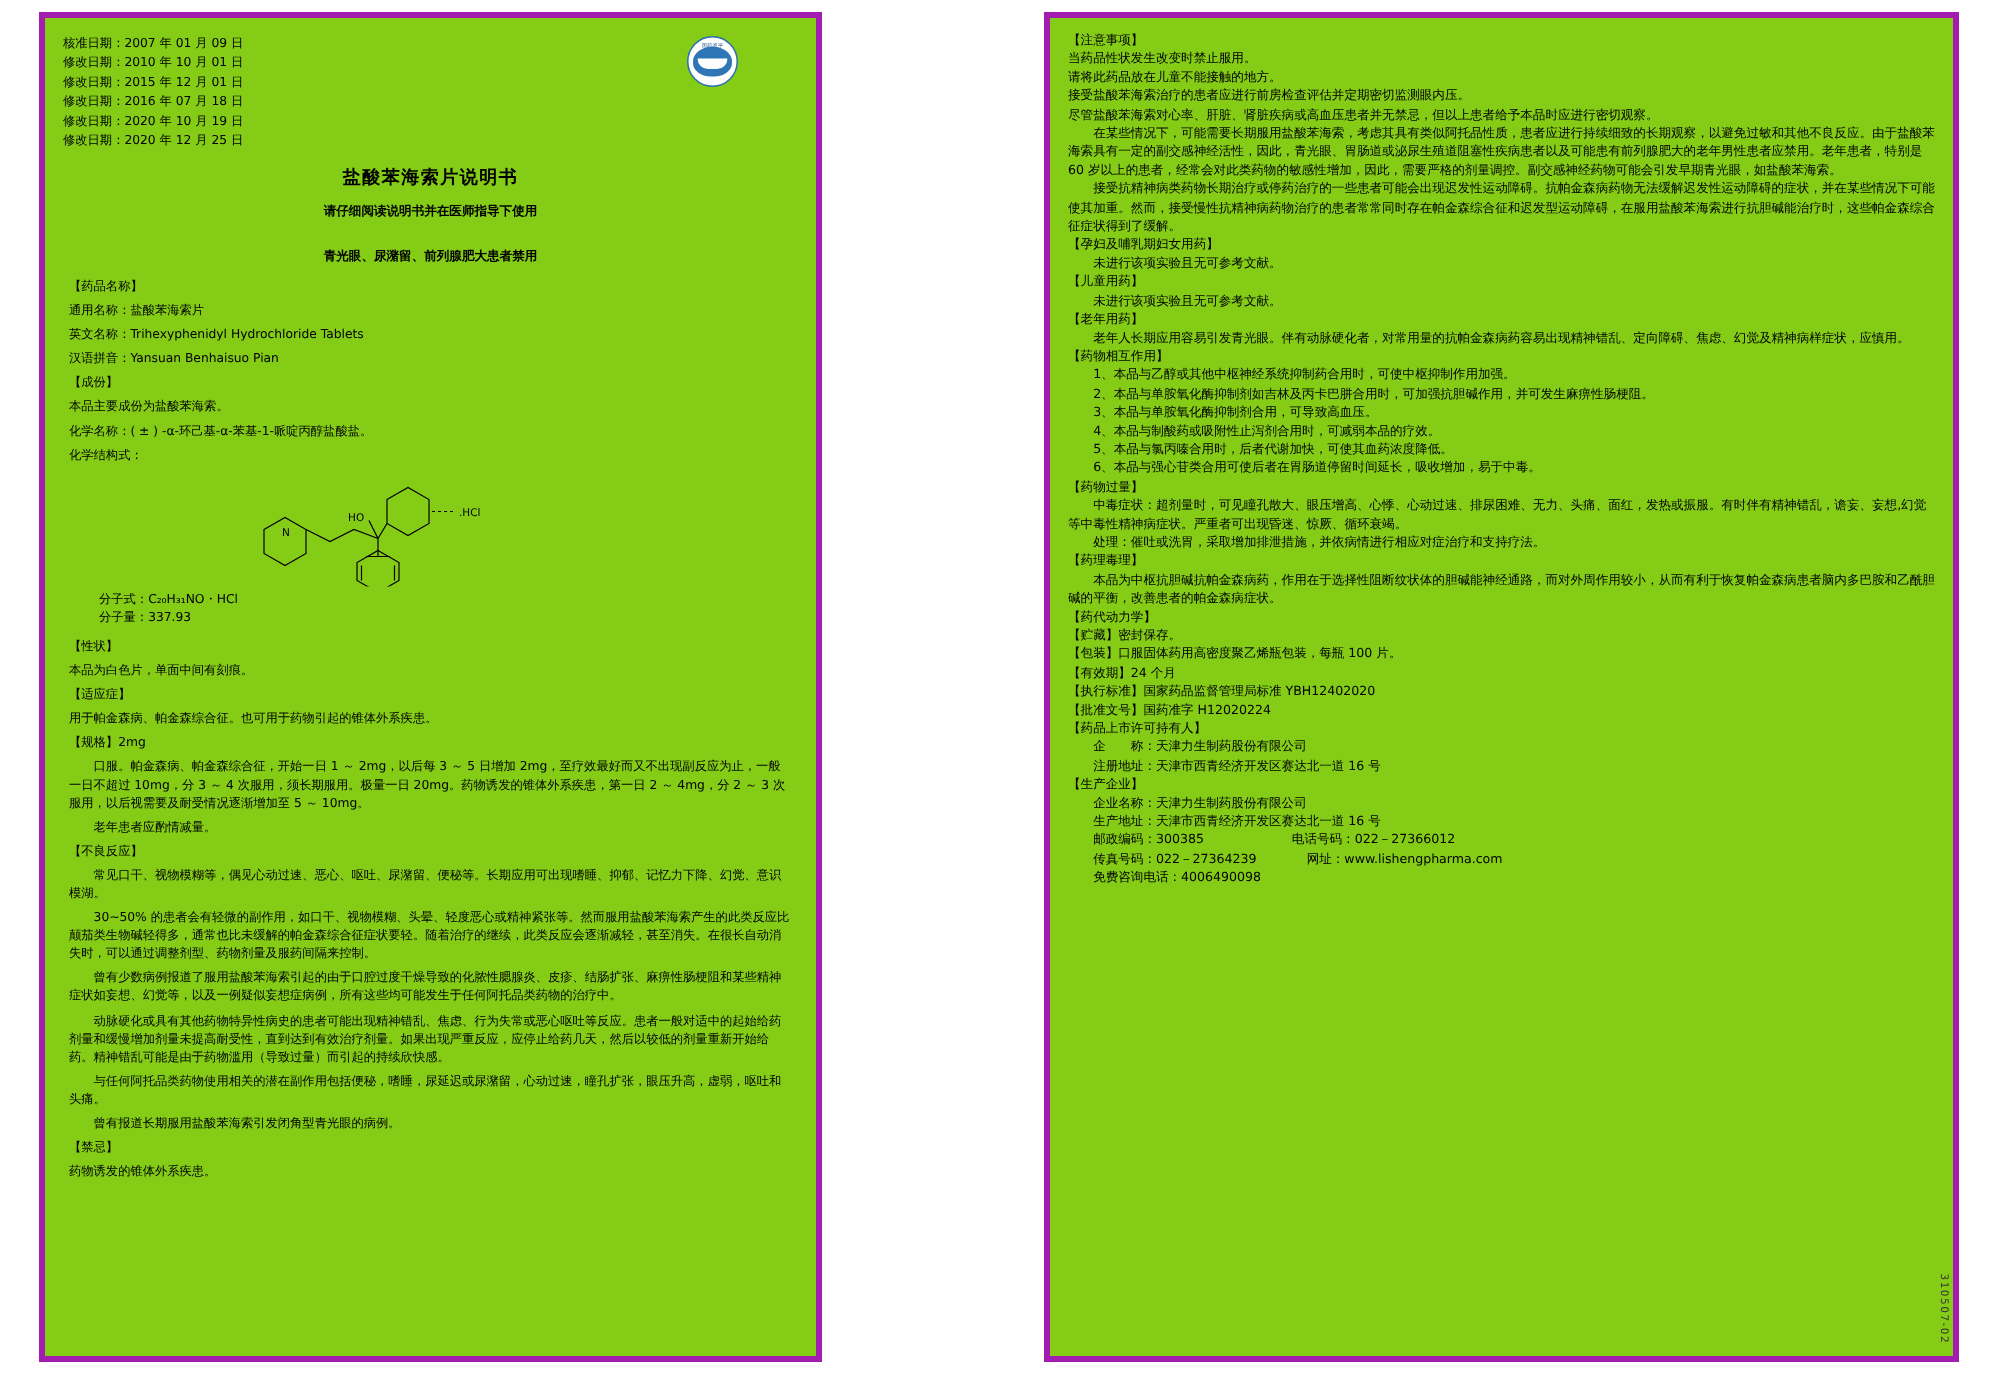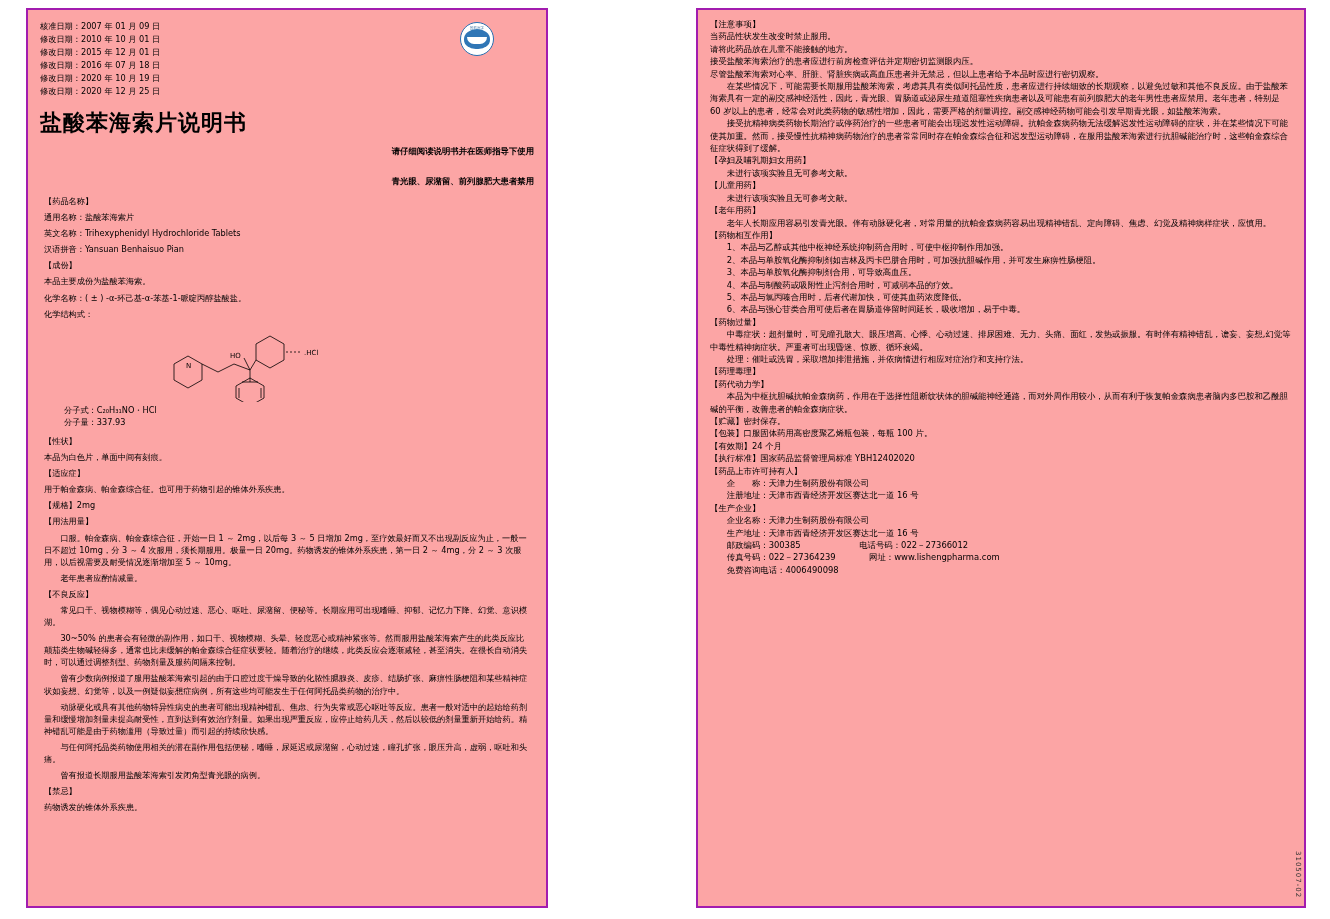--- a/index.html
+++ b/index.html
@@ -14,22 +14,22 @@
     overflow: hidden;
   }
   .page {
     position: relative;
     width: 1330px;
     height: 919px;
     background: #ffffff;
   }
   .sheet {
     position: absolute;
-    background: #fca5a5;
-    border: 2px solid #a21caf;
+    background: #84cc16;
+    border: 4px solid #a21caf;
     box-sizing: border-box;
     text-decoration: underline;
   }
   .sheet-left {
     left: 26px;
     top: 8px;
     width: 522px;
     height: 900px;
   }
   .sheet-right {
@@ -93,28 +93,29 @@
     width: 30px; height: 8px;
     font-size: 3.4px;
     color: #1d5a94;
     text-align: center;
     letter-spacing: .2px;
     line-height: 8px;
   }
 
   .doc-title {
     margin-top: 10px;
-    font-size: 22px;
+    text-align: center;
+    font-size: 12px;
     font-weight: bold;
     letter-spacing: 1px;
     color: #000;
   }
   .sub-note {
     margin-top: 7px;
-    text-align: right;
+    text-align: center;
     font-size: 8.4px;
     font-weight: bold;
     line-height: 13px;
   }
   .body-block { margin-top: 7px; }
   .body-block .t { margin: 4px; }
 
   
   .struct {
     position: relative;
@@ -207,21 +208,20 @@
         <div class="t formula">分子式：C₂₀H₃₁NO・HCl</div>
         <div class="t formula">分子量：337.93</div>
       </div>
 
       <div class="body-block">
         <div class="t">【性状】</div>
         <div class="t">本品为白色片，单面中间有刻痕。</div>
         <div class="t">【适应症】</div>
         <div class="t">用于帕金森病、帕金森综合征。也可用于药物引起的锥体外系疾患。</div>
         <div class="t">【规格】2mg</div>
-        <div class="t">【用法用量】</div>
         <div class="t">　　口服。帕金森病、帕金森综合征，开始一日 1 ～ 2mg，以后每 3 ～ 5 日增加 2mg，至疗效最好而又不出现副反应为止，一般一日不超过 10mg，分 3 ～ 4 次服用，须长期服用。极量一日 20mg。药物诱发的锥体外系疾患，第一日 2 ～ 4mg，分 2 ～ 3 次服用，以后视需要及耐受情况逐渐增加至 5 ～ 10mg。</div>
         <div class="t">　　老年患者应酌情减量。</div>
         <div class="t">【不良反应】</div>
         <div class="t">　　常见口干、视物模糊等，偶见心动过速、恶心、呕吐、尿潴留、便秘等。长期应用可出现嗜睡、抑郁、记忆力下降、幻觉、意识模湖。</div>
         <div class="t">　　30~50% 的患者会有轻微的副作用，如口干、视物模糊、头晕、轻度恶心或精神紧张等。然而服用盐酸苯海索产生的此类反应比颠茄类生物碱轻得多，通常也比未缓解的帕金森综合征症状要轻。随着治疗的继续，此类反应会逐渐减轻，甚至消失。在很长自动消失时，可以通过调整剂型、药物剂量及服药间隔来控制。</div>
         <div class="t">　　曾有少数病例报道了服用盐酸苯海索引起的由于口腔过度干燥导致的化脓性腮腺炎、皮疹、结肠扩张、麻痹性肠梗阻和某些精神症状如妄想、幻觉等，以及一例疑似妄想症病例，所有这些均可能发生于任何阿托品类药物的治疗中。</div>
         <div class="t">　　动脉硬化或具有其他药物特异性病史的患者可能出现精神错乱、焦虑、行为失常或恶心呕吐等反应。患者一般对适中的起始给药剂量和缓慢增加剂量未提高耐受性，直到达到有效治疗剂量。如果出现严重反应，应停止给药几天，然后以较低的剂量重新开始给药。精神错乱可能是由于药物滥用（导致过量）而引起的持续欣快感。</div>
         <div class="t">　　与任何阿托品类药物使用相关的潜在副作用包括便秘，嗜睡，尿延迟或尿潴留，心动过速，瞳孔扩张，眼压升高，虚弱，呕吐和头痛。</div>
         <div class="t">　　曾有报道长期服用盐酸苯海索引发闭角型青光眼的病例。</div>
         <div class="t">【禁忌】</div>
@@ -250,26 +250,27 @@
       <div class="t">　　1、本品与乙醇或其他中枢神经系统抑制药合用时，可使中枢抑制作用加强。</div>
       <div class="t">　　2、本品与单胺氧化酶抑制剂如吉林及丙卡巴肼合用时，可加强抗胆碱作用，并可发生麻痹性肠梗阻。</div>
       <div class="t">　　3、本品与单胺氧化酶抑制剂合用，可导致高血压。</div>
       <div class="t">　　4、本品与制酸药或吸附性止泻剂合用时，可减弱本品的疗效。</div>
       <div class="t">　　5、本品与氯丙嗪合用时，后者代谢加快，可使其血药浓度降低。</div>
       <div class="t">　　6、本品与强心苷类合用可使后者在胃肠道停留时间延长，吸收增加，易于中毒。</div>
       <div class="t">【药物过量】</div>
       <div class="t">　　中毒症状：超剂量时，可见瞳孔散大、眼压增高、心悸、心动过速、排尿困难、无力、头痛、面红，发热或振服。有时伴有精神错乱，谵妄、妄想,幻觉等中毒性精神病症状。严重者可出现昏迷、惊厥、循环衰竭。</div>
       <div class="t">　　处理：催吐或洗胃，采取增加排泄措施，并依病情进行相应对症治疗和支持疗法。</div>
       <div class="t">【药理毒理】</div>
+      <div class="t">　　本品为中枢抗胆碱抗帕金森病药，作用在于选择性阻断纹状体的胆碱能神经通路，而对外周作用较小，从而有利于恢复帕金森病患者脑内多巴胺和乙酰胆碱的平衡，改善患者的帕金森病症状。</div>
       <div class="t">【药代动力学】</div>
-      <div class="t">　　本品为中枢抗胆碱抗帕金森病药，作用在于选择性阻断纹状体的胆碱能神经通路，而对外周作用较小，从而有利于恢复帕金森病患者脑内多巴胺和乙酰胆碱的平衡，改善患者的帕金森病症状。</div>
       <div class="t">【贮藏】密封保存。</div>
       <div class="t">【包装】口服固体药用高密度聚乙烯瓶包装，每瓶 100 片。</div>
       <div class="t">【有效期】24 个月</div>
       <div class="t">【执行标准】国家药品监督管理局标准 YBH12402020</div>
+      <div class="t">【批准文号】国药准字 H12020224</div>
       <div class="t">【药品上市许可持有人】</div>
       <div class="t">　　企　　称：天津力生制药股份有限公司</div>
       <div class="t">　　注册地址：天津市西青经济开发区赛达北一道 16 号</div>
       <div class="t">【生产企业】</div>
       <div class="t">　　企业名称：天津力生制药股份有限公司</div>
       <div class="t">　　生产地址：天津市西青经济开发区赛达北一道 16 号</div>
       <div class="t">　　邮政编码：300385　　　　　　　电话号码：022－27366012</div>
       <div class="t">　　传真号码：022－27364239　　　　网址：www.lishengpharma.com</div>
       <div class="t">　　免费咨询电话：4006490098</div>
 

